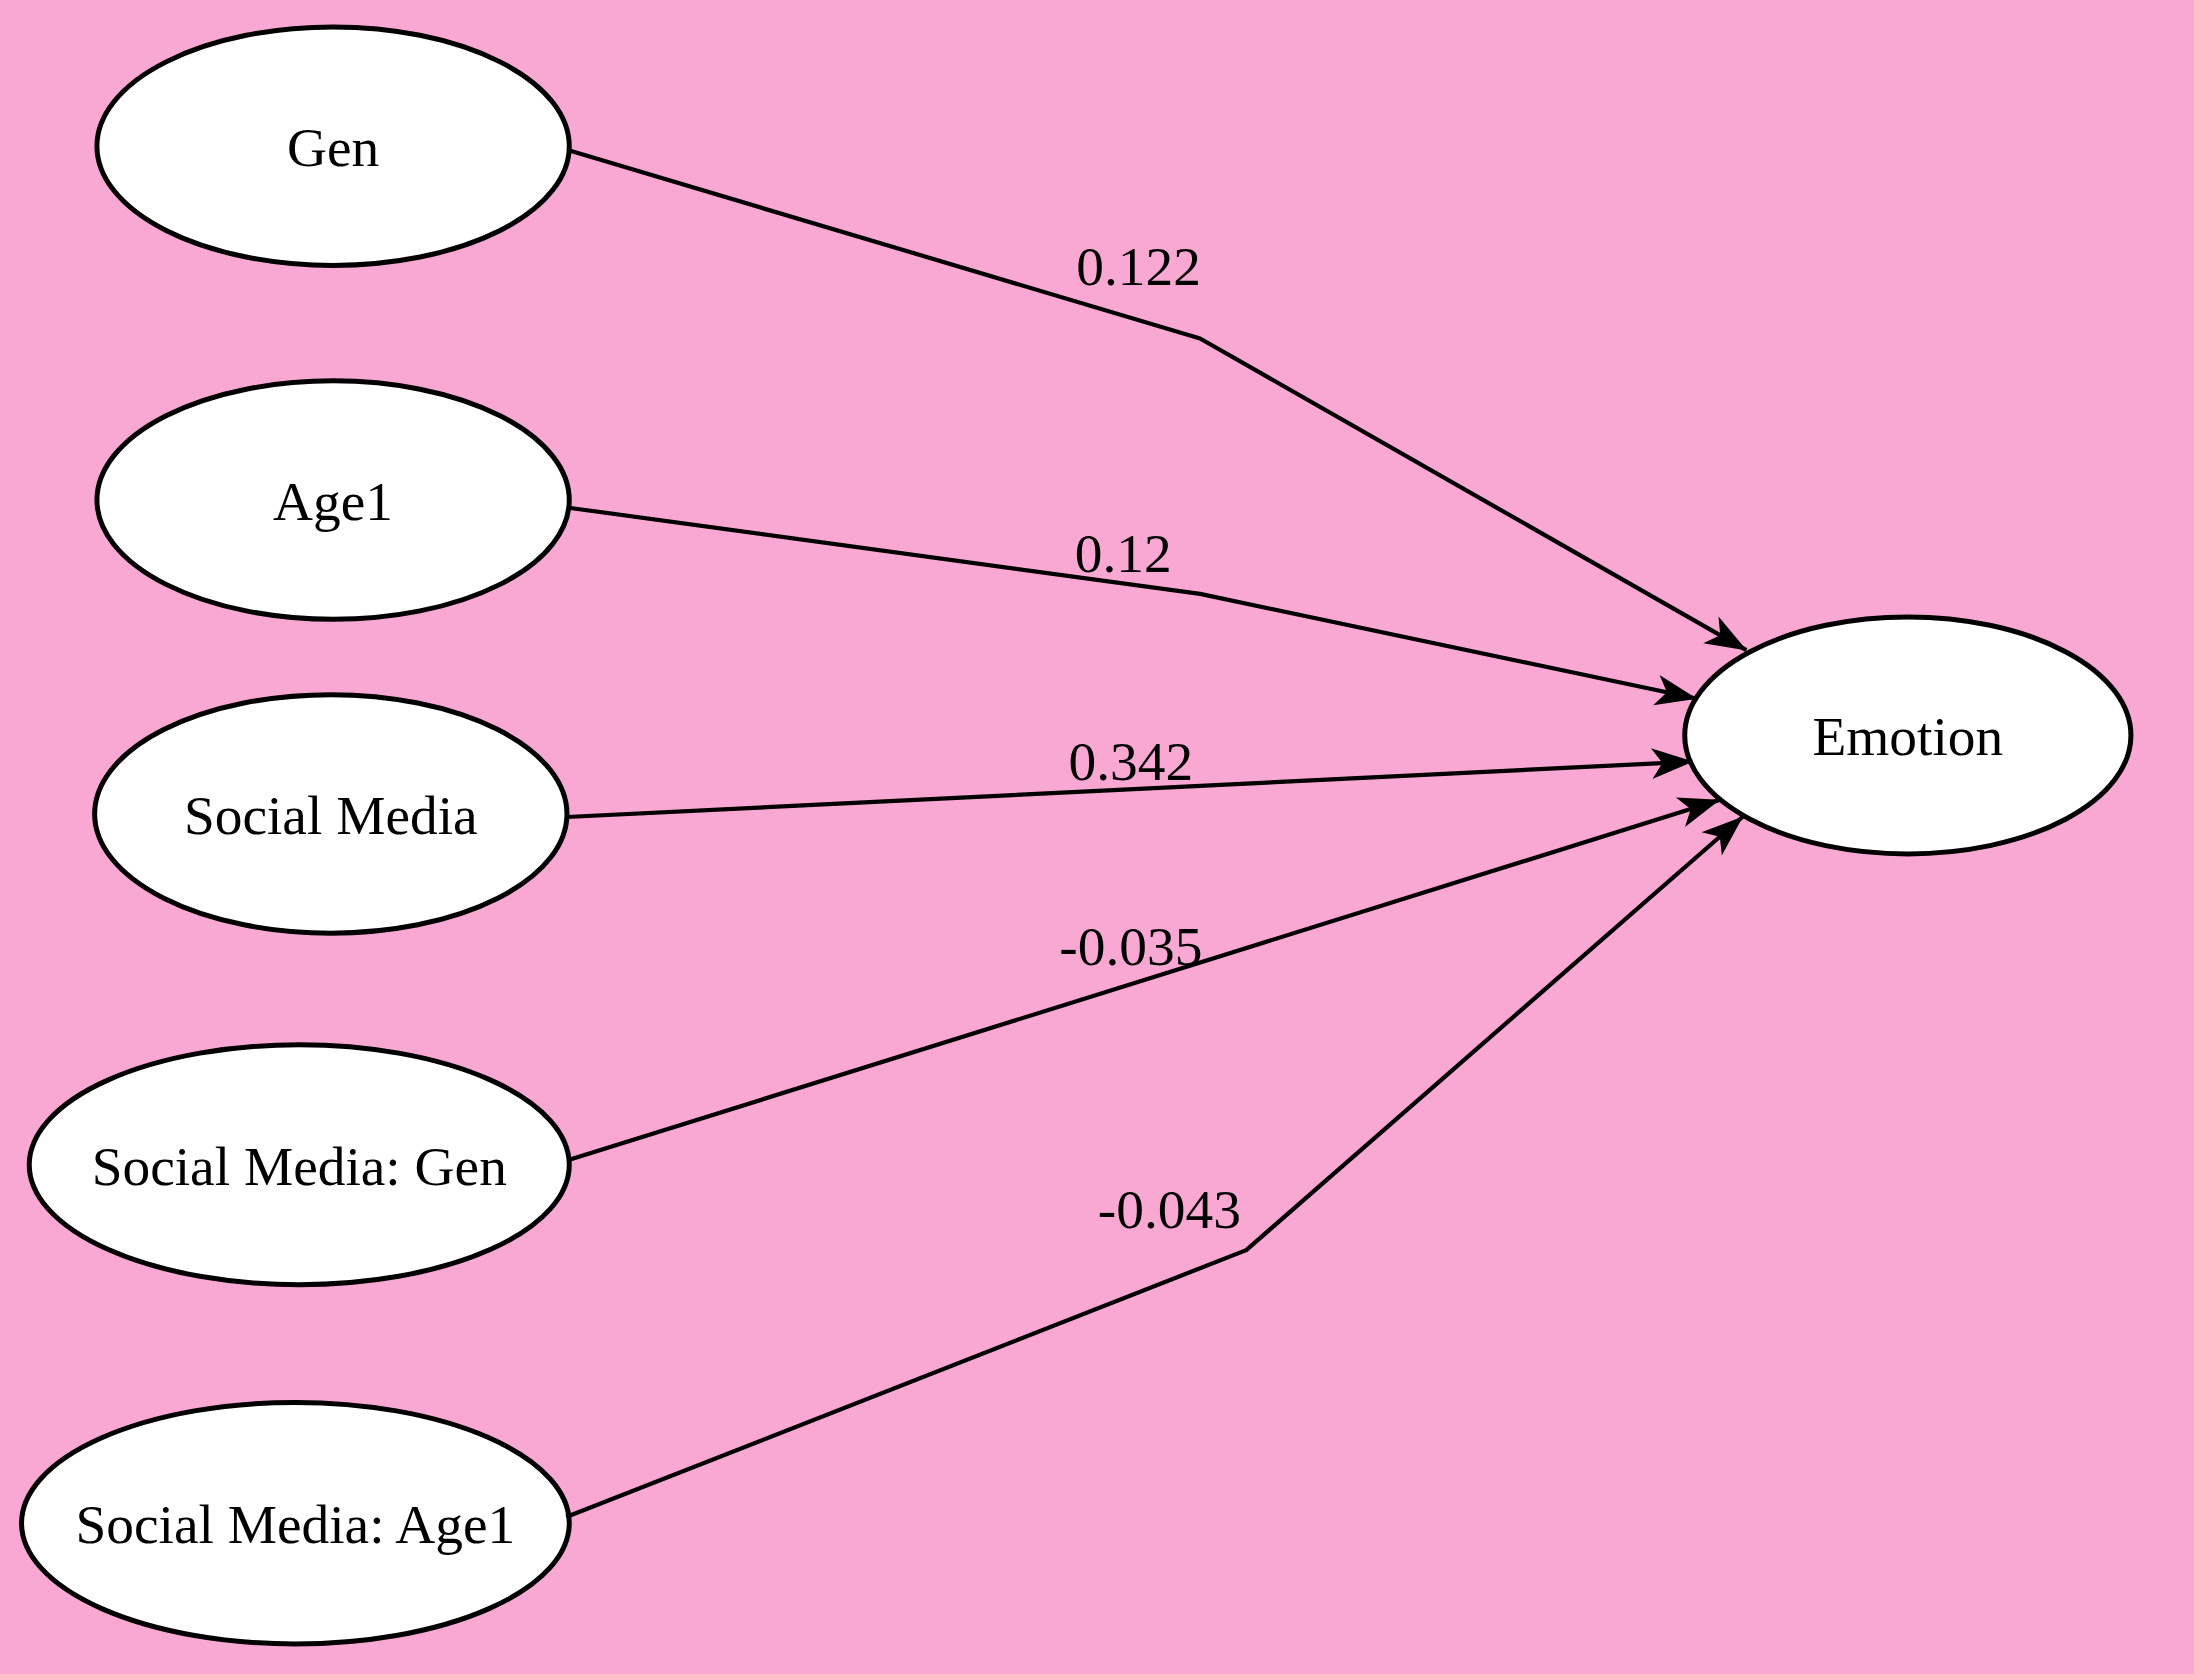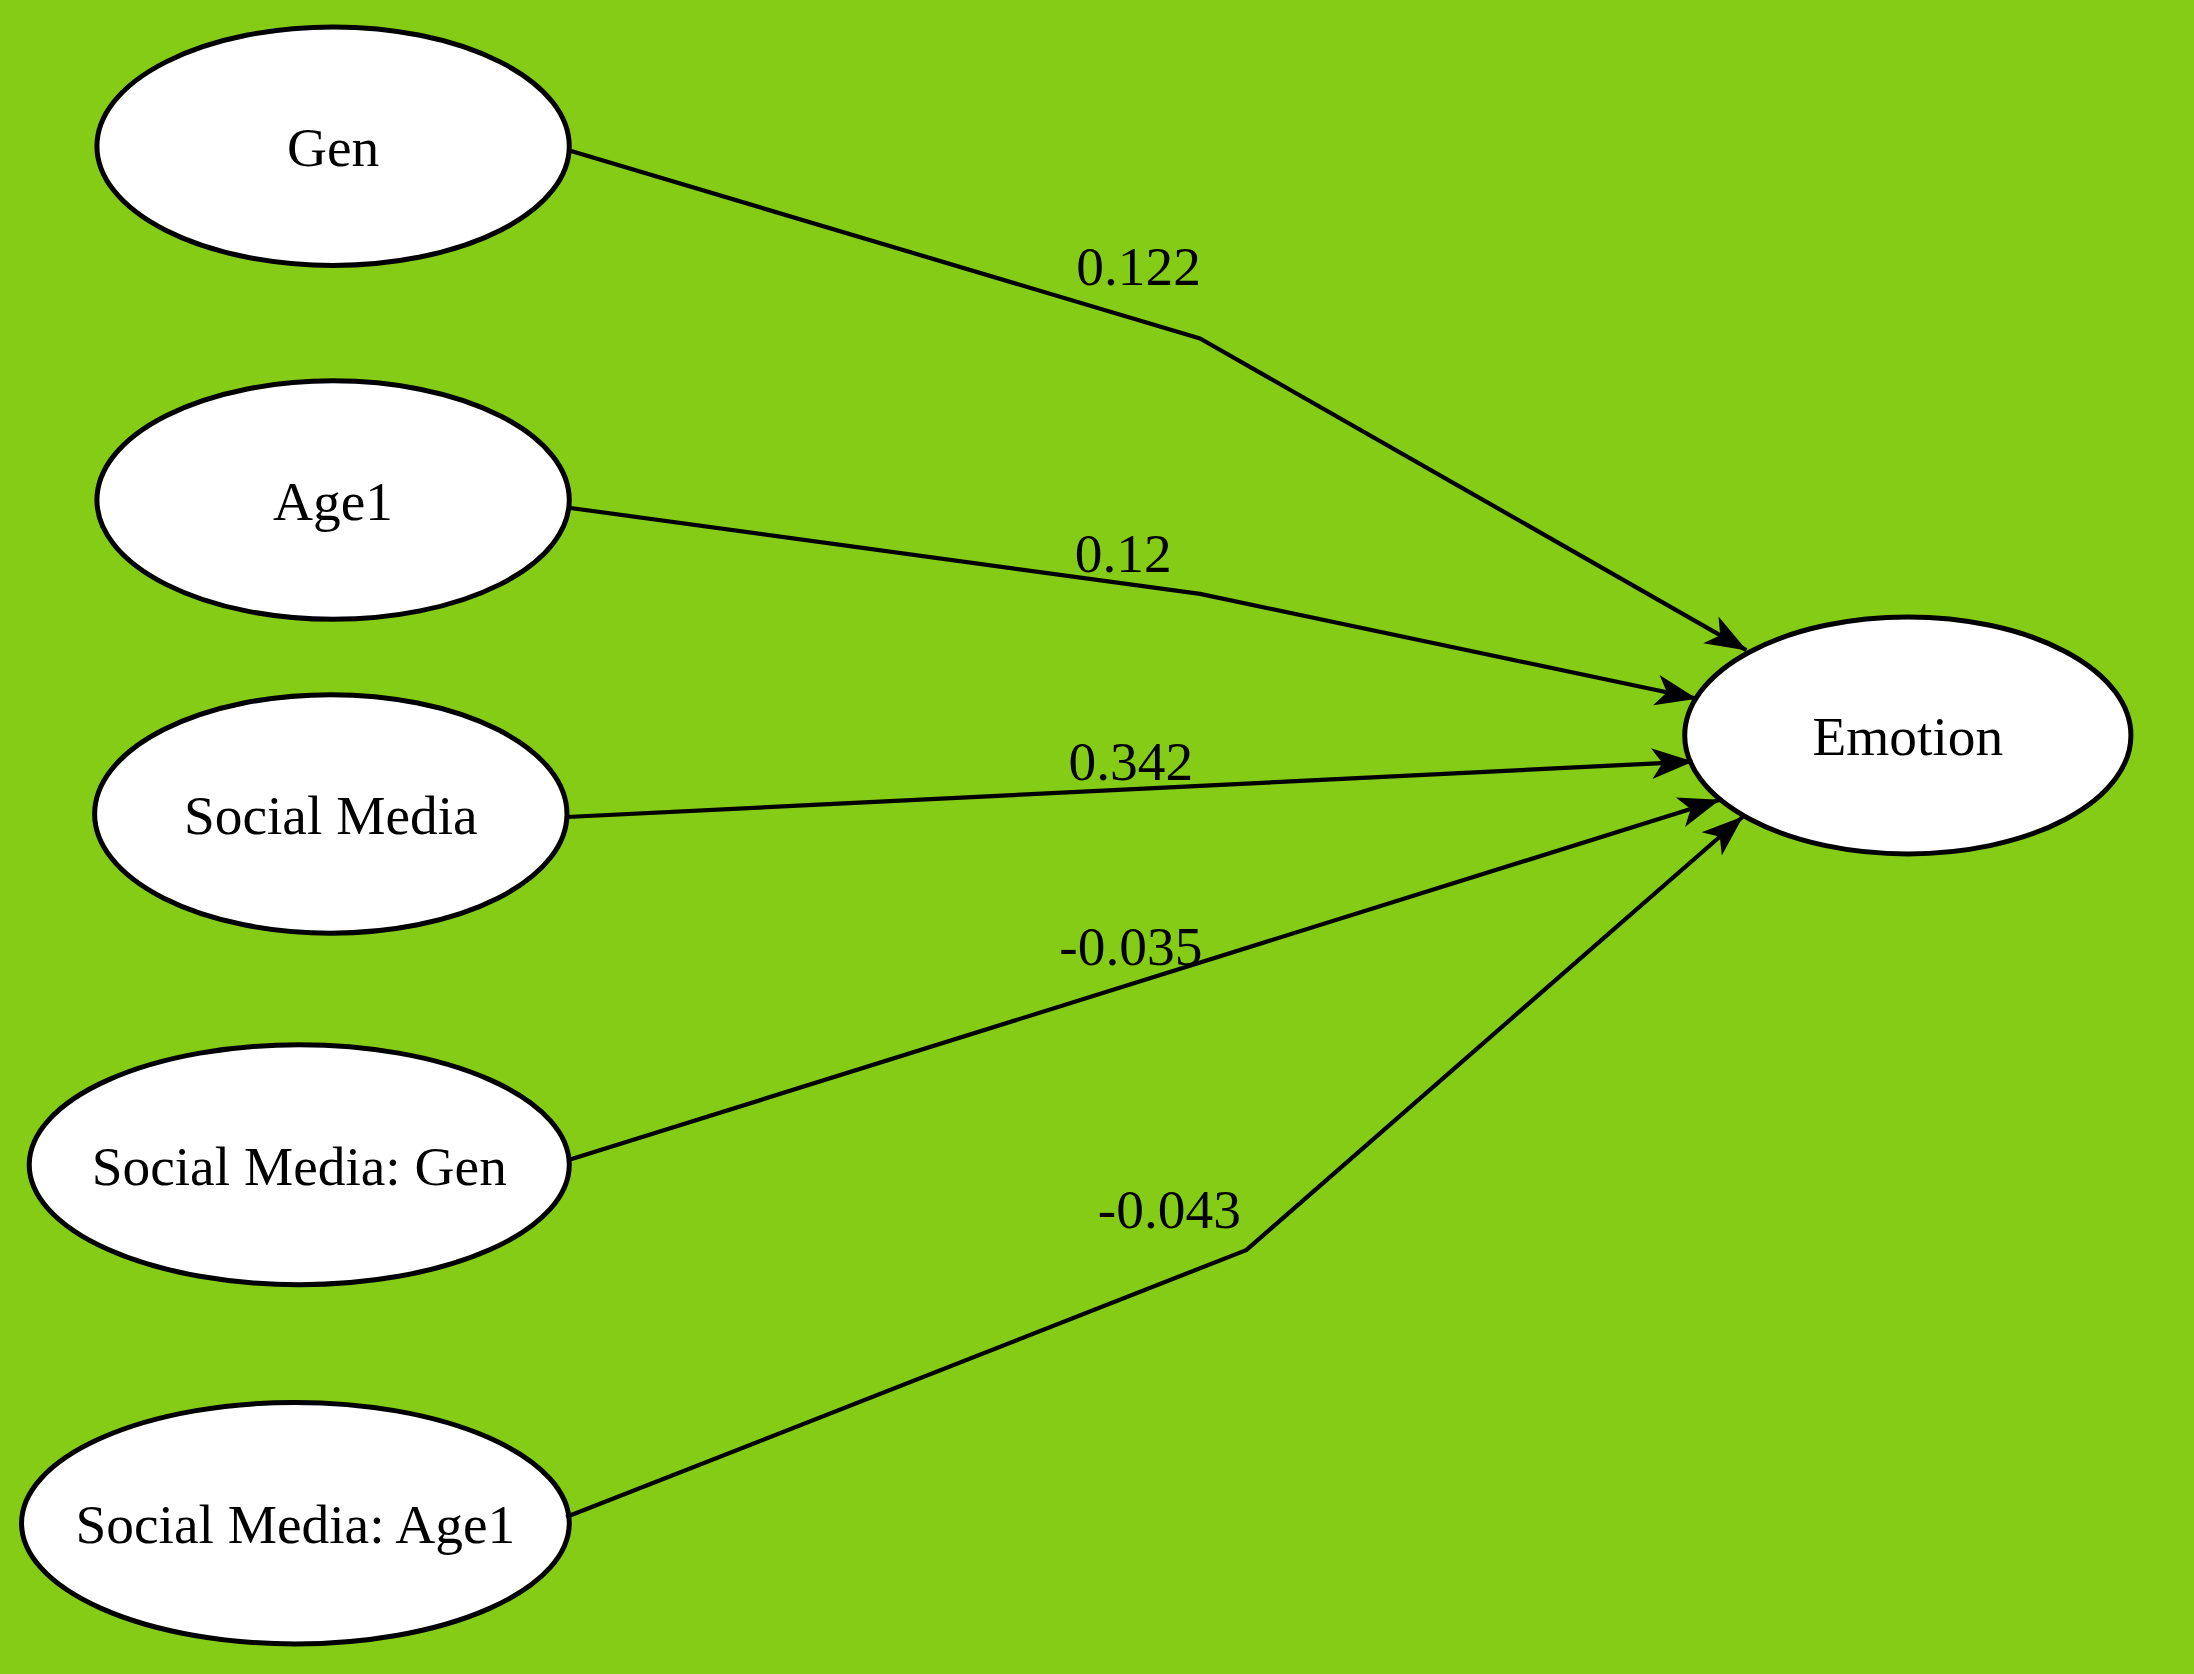--- a/index.html
+++ b/index.html
@@ -7,21 +7,21 @@
     padding: 0;
     background: #ffffff;
     width: 100%;
     height: 100%;
     overflow: hidden;
   }
   #stage {
     position: relative;
     width: 100vw;
     height: 100vh;
-    background: #84cc16;
+    background: #f9a8d4;
   }
   svg {
     display: block;
     width: 100%;
     height: 100%;
     font-family: "Liberation Serif", "DejaVu Serif", serif;
   }
   .node-ellipse {
     fill: #ffffff;
   }

